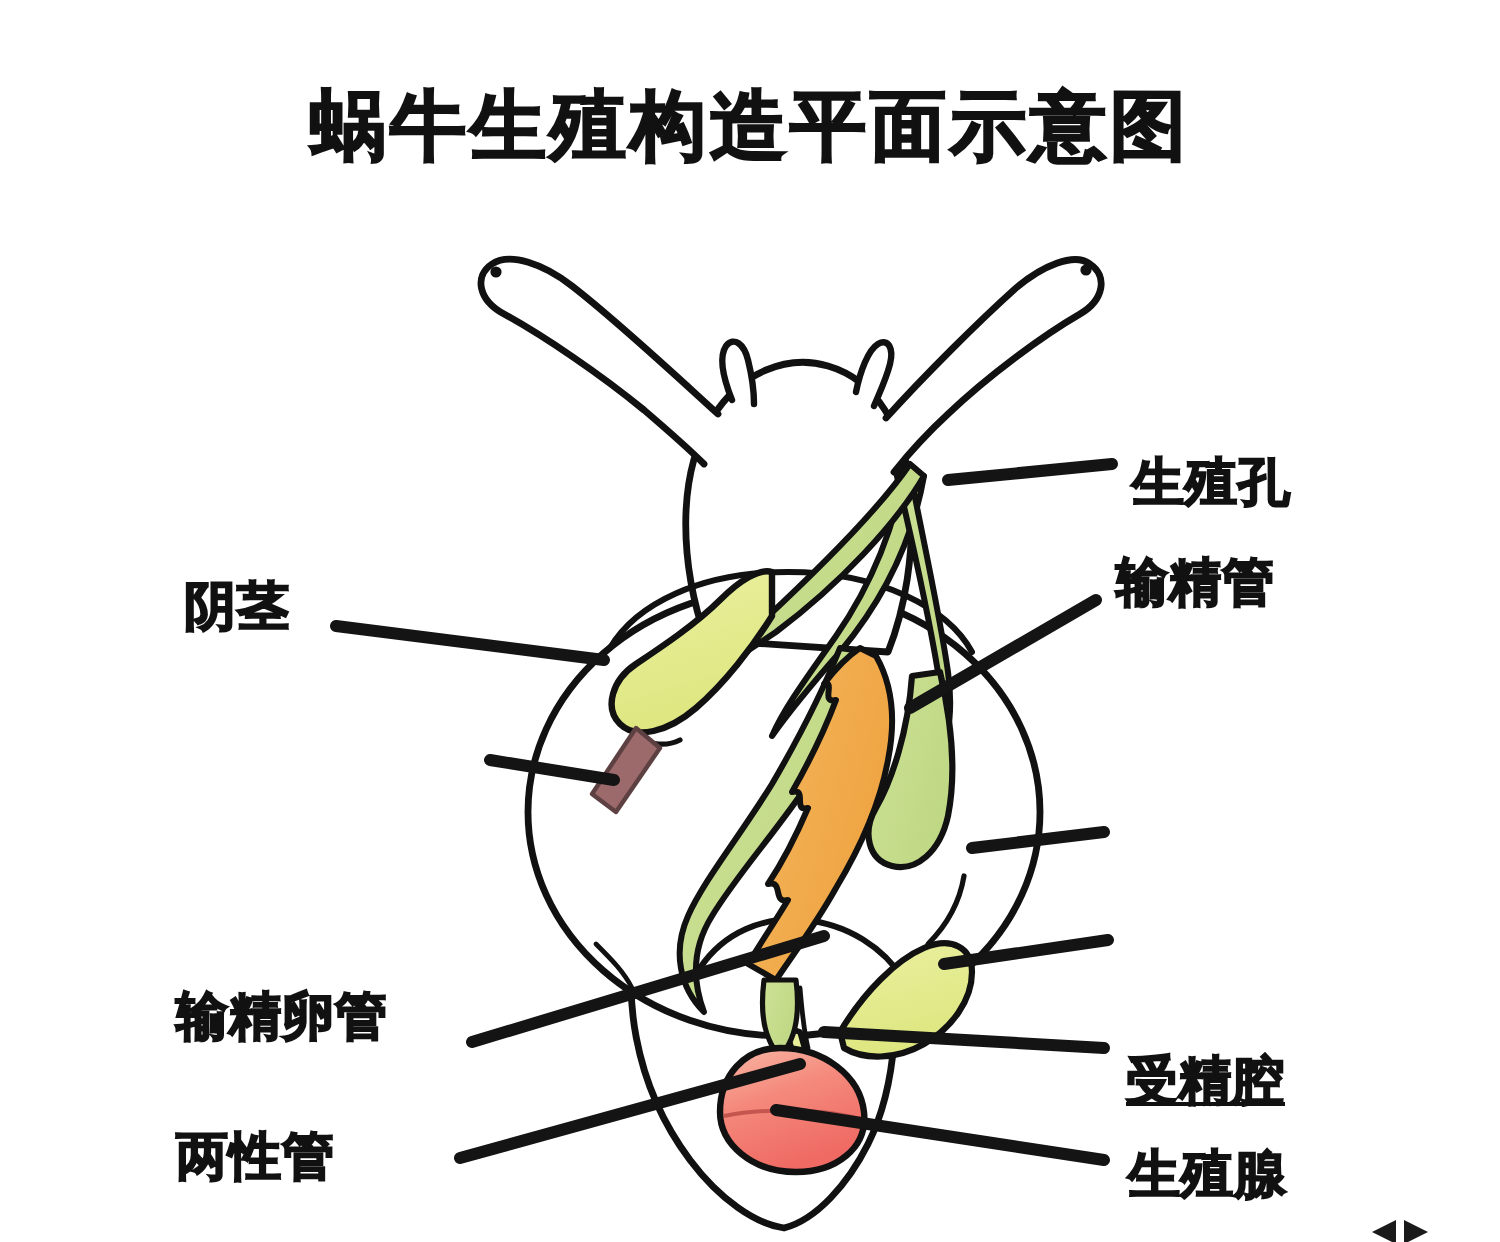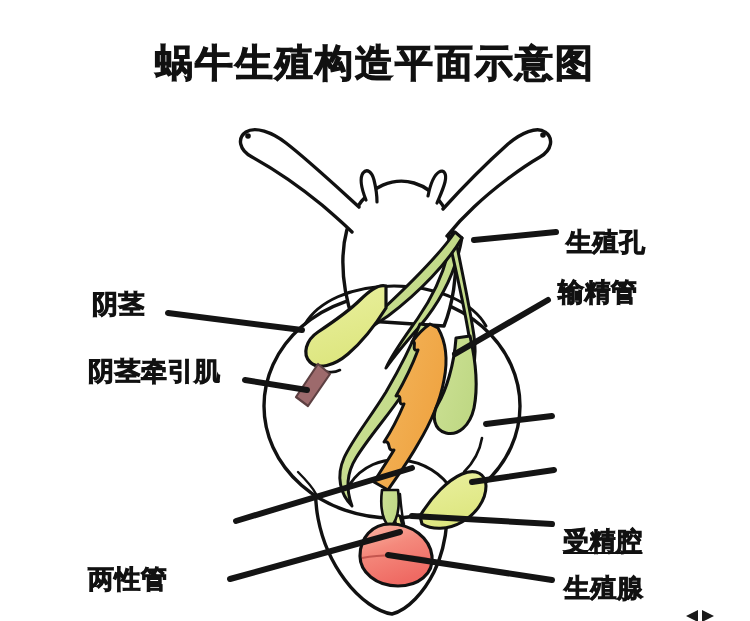--- a/index.html
+++ b/index.html
@@ -201,21 +201,21 @@
       <line x1="388" y1="531" x2="552" y2="556"></line>
     </g>
 
     <g transform="translate(686,584)">
       <path d="M 0 8 L 12 2 L 12 14 Z" fill="#1a1a1a"></path>
       <path d="M 16 2 L 28 8 L 16 14 Z" fill="#1a1a1a"></path>
     </g>
   </svg>
 
   <div class="lbl l" style="left: 92px; top: 267px; width: auto;">阴茎</div>
-  <div class="lbl l" style="left: 88px; top: 334px; width: auto;">阴茎牵引肌</div>
+  <div class="lbl l" style="left: 88px; top: 472px; width: auto;">输精卵管</div>
   <div class="lbl l" style="left: 88px; top: 542px; width: auto;">两性管</div>
 
   <div class="lbl r" style="left:566px; top:205px;">生殖孔</div>
   <div class="lbl r" style="left:558px; top:255px;">输精管</div>
   <div class="lbl r" style="left:563px; top:504px;text-decoration:underline;">受精腔</div>
   <div class="lbl r" style="left:564px; top:551px;">生殖腺</div>
 
 </div>
 
 </body></html>

